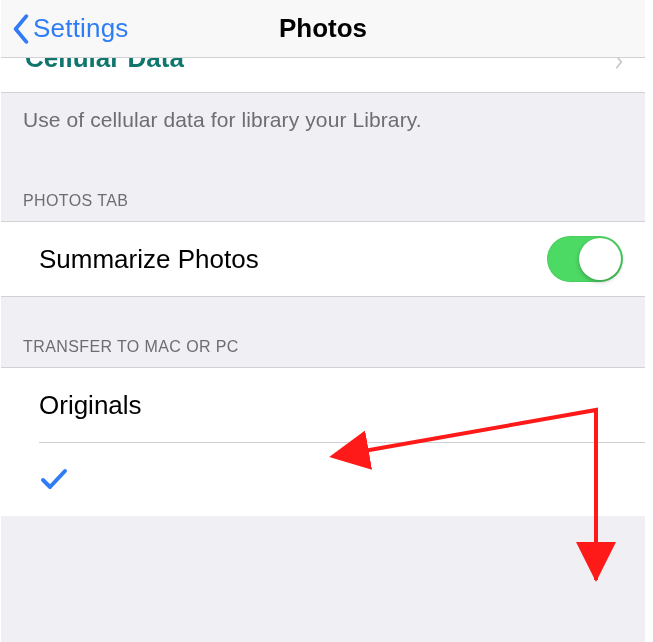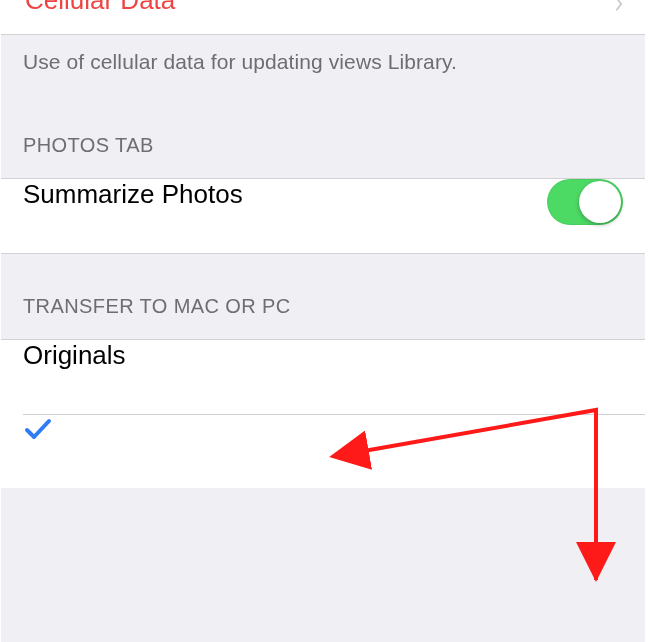--- a/index.html
+++ b/index.html
@@ -57,60 +57,62 @@
       height: 35px;
       border-bottom: 1px solid #d1d1d5;
       overflow: hidden;
       position: relative;
     }
     .cutoff-row .label {
       position: absolute;
       left: 24px;
       bottom: 18px;
       font-size: 26px;
-      font-weight: 400;
-      color: #ef4444;
+      font-weight: 700;
+      color: #0f766e;
     }
     .cutoff-row .chev {
       position: absolute;
       right: 18px;
       bottom: 22px;
       width: 16px; height: 16px;
     }
     
     .section-text {
       color: #6d6d72;
       font-size: 21px;
       line-height: 1.25;
       padding: 14px 22px 12px 22px;
       letter-spacing: 0.1px;
     }
     .section-text.header {
       text-transform: none;
       padding-top: 40px;
-      padding-bottom: 20px;
-      font-size: 20px;
+      padding-bottom: 10px;
+      font-size: 16px;
       letter-spacing: 0.4px;
     }
     .section-text.footer {
       padding-top: 14px;
       padding-bottom: 18px;
     }
     
     .cell-group {
       background: #fff;
       border-top: 1px solid #d1d1d5;
       border-bottom: 1px solid #d1d1d5;
     }
     .cell {
       min-height: 74px;
       display: flex;
+      align-items: center;
       padding: 0 22px;
       font-size: 26px;
       position: relative;
+      margin-left: 16px;
     }
     .cell + .cell::before {
       content: "";
       position: absolute;
       left: 22px; right: 0; top: 0;
       height: 1px;
       background: #d1d1d5;
     }
     .cell .label { flex: 1; }
     
@@ -145,29 +147,38 @@
       pointer-events: none;
     }
     
     .header-after-footer { padding-top: 36px; }
   </style>
 </head>
 <body>
 
 <div class="frame">
 
+  <div class="navbar">
+    <div class="back-btn">
+      <svg viewBox="0 0 16 28">
+        <polyline points="13,2 3,14 13,26" fill="none" stroke="#2f7cf6" stroke-width="3.5" stroke-linecap="round" stroke-linejoin="round"></polyline>
+      </svg>
+      <span>Settings</span>
+    </div>
+    <div class="nav-title">Photos</div>
+  </div>
 
   <div class="cutoff-row">
     <span class="label">Cellular Data</span>
     <svg class="chev" viewBox="0 0 16 28">
       <polyline points="4,4 12,14 4,24" fill="none" stroke="#c7c7cc" stroke-width="3" stroke-linecap="round" stroke-linejoin="round"></polyline>
     </svg>
   </div>
 
-  <div class="section-text footer">Use of cellular data for updating views Library.</div>
+  <div class="section-text footer">Use of cellular data for library your Library.</div>
 
   <div class="section-text header header-after-footer">PHOTOS TAB</div>
 
   <div class="cell-group">
     <div class="cell">
       <span class="label">Summarize Photos</span>
       <div class="switch">
         <div class="knob"></div>
       </div>
     </div>

